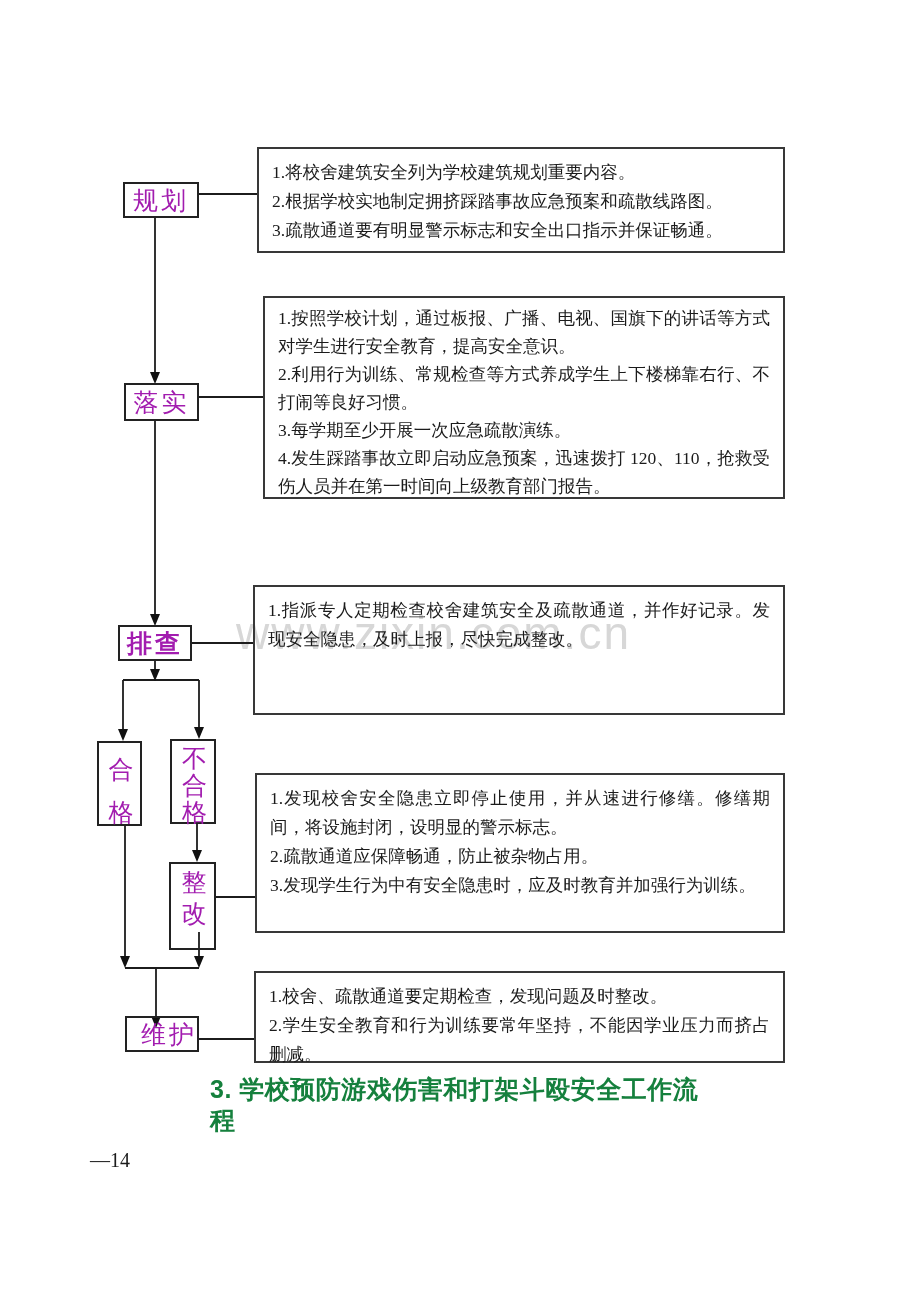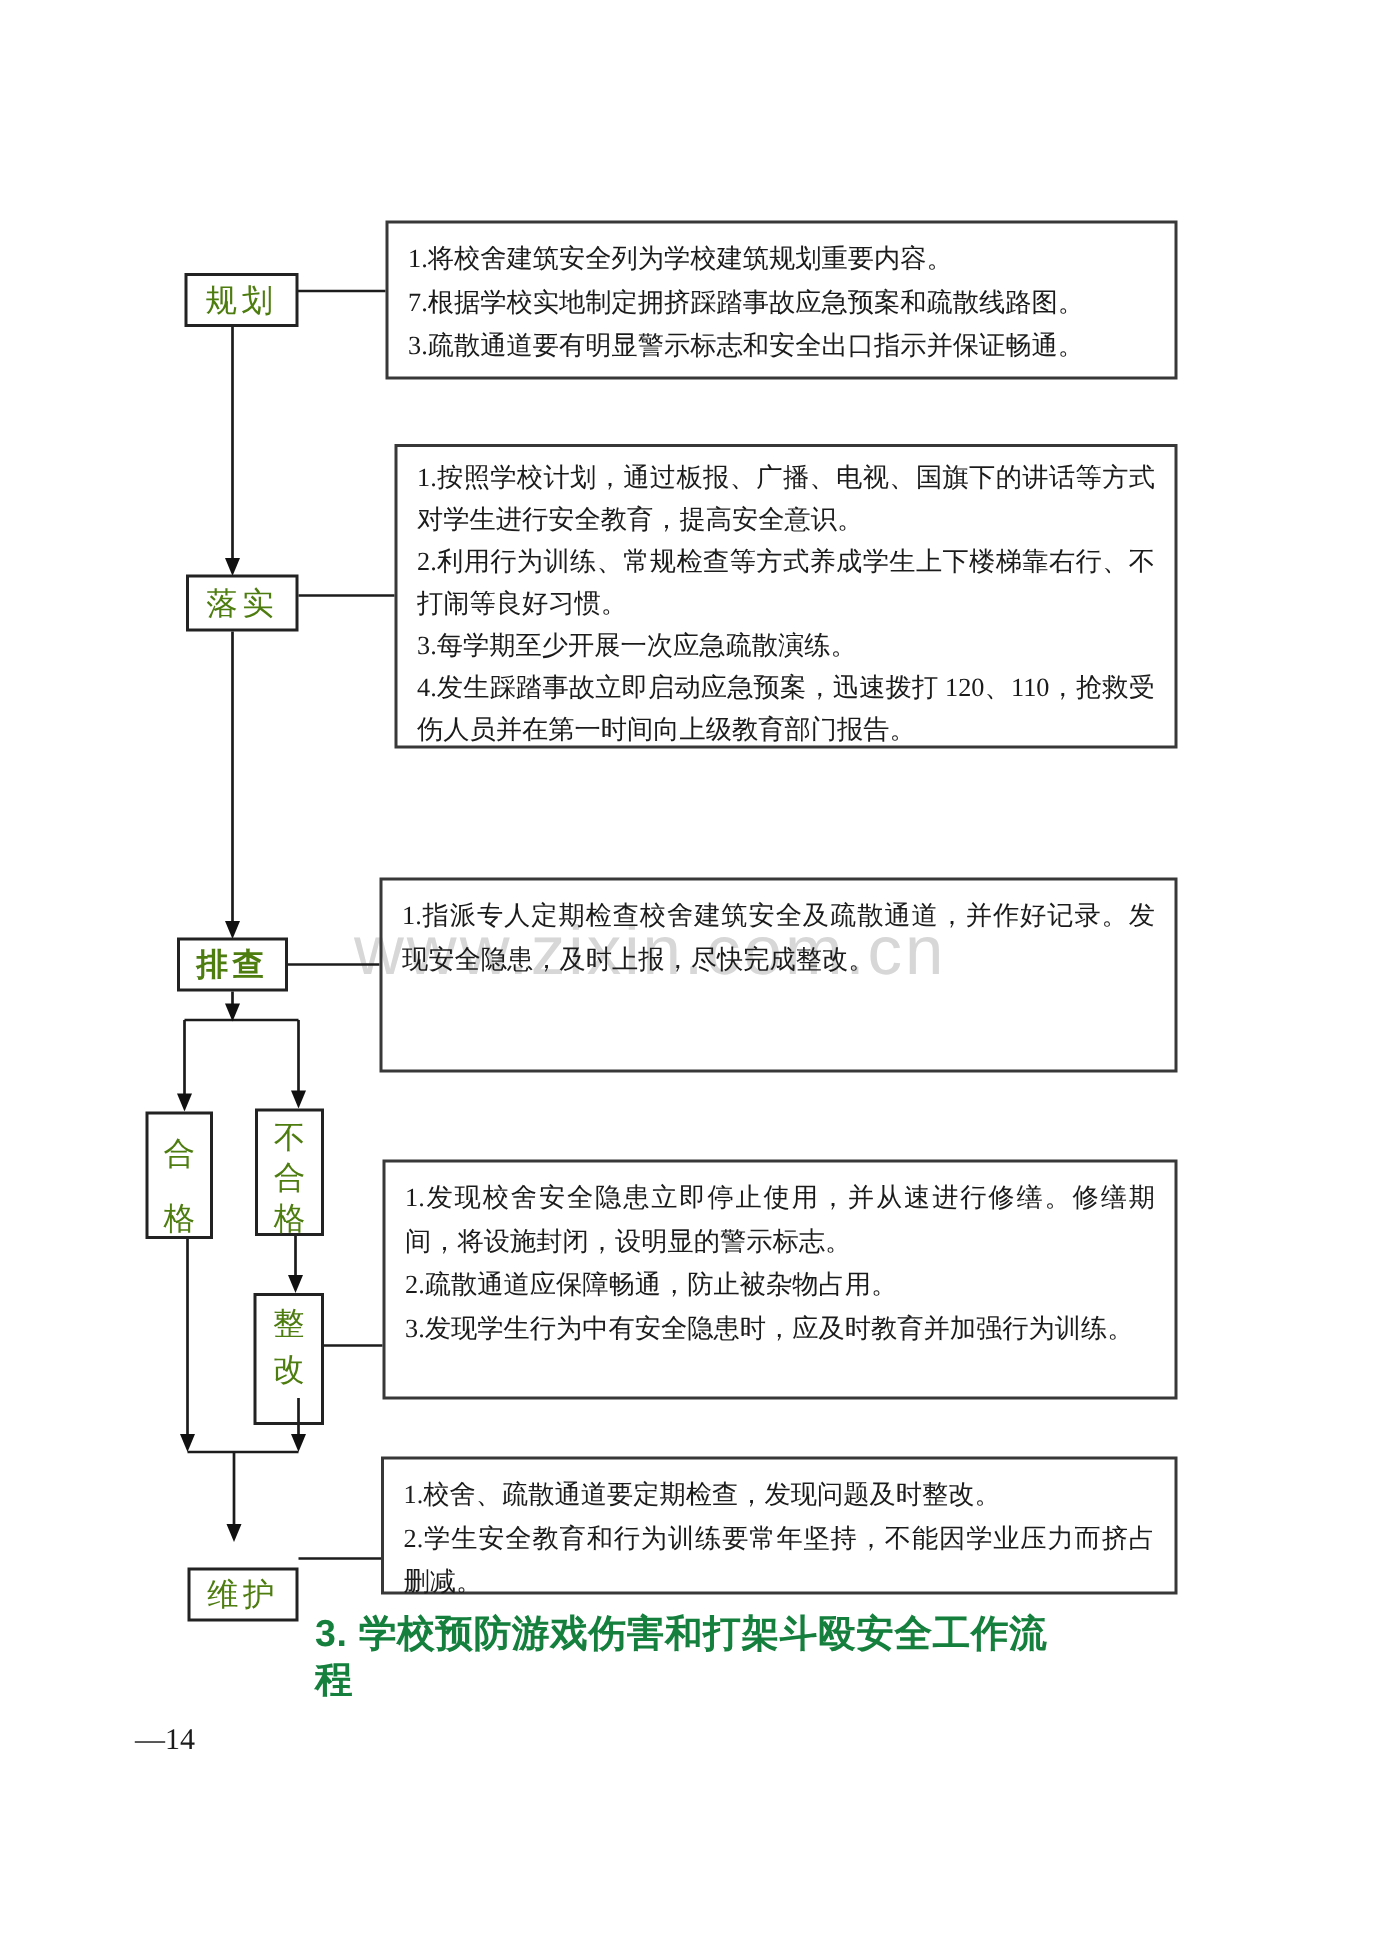--- a/index.html
+++ b/index.html
@@ -8,35 +8,35 @@
     font-family:"Liberation Serif","DejaVu Serif",serif;color:#1d1d1d;overflow:hidden;
   }
   .watermark{
     position:absolute;left:236px;top:606px;z-index:1;
     font-family:"Liberation Sans","DejaVu Sans",sans-serif;
     font-size:46px;letter-spacing:2px;color:#d7d7d7;white-space:nowrap;
   }
   svg.connectors{position:absolute;left:0;top:0;z-index:2;}
   .node{
     position:absolute;z-index:3;box-sizing:border-box;border:2px solid #222222;background:transparent;
-    font-size:21px;color:#4d7c0f;text-align:center;
+    font-size:25px;color:#a21caf;text-align:center;
   }
   .node-h{display:flex;align-items:center;justify-content:center;letter-spacing:3px;}
   .node-v{word-break:break-all;}
   .node-v .lbl{display:block;width:22px;margin:0 auto;word-break:break-all;}
   .n-plan{left:123px;top:182px;width:76px;height:36px;}
   .n-impl{left:124px;top:383px;width:75px;height:38px;}
   .n-insp{left:118px;top:625px;width:74px;height:36px;font-weight:bold;}
   .n-qual{left:97px;top:741px;width:45px;height:85px;}
   .n-qual .lbl{line-height:43px;padding-top:5px;}
   .n-unqu{left:170px;top:739px;width:46px;height:85px;}
   .n-unqu .lbl{line-height:27px;padding-top:4px;}
   .n-rect{left:169px;top:862px;width:47px;height:88px;}
   .n-rect .lbl{line-height:31px;padding-top:3px;}
-  .n-main{left:125px;top:1045px;width:74px;height:36px;}
+  .n-main{left:125px;top:1016px;width:74px;height:36px;justify-content:flex-end;}
   .tb{
     position:absolute;z-index:3;box-sizing:border-box;border:2px solid #383838;background:transparent;
     padding:9px 13px 0 13px;font-size:17.5px;line-height:29px;text-align:justify;color:#1b1b1b;
   }
   .tb1{left:257px;top:147px;width:528px;height:106px;}
   .tb2{left:263px;top:296px;width:522px;height:203px;line-height:28px;padding-top:6px;}
   .tb3{left:253px;top:585px;width:532px;height:130px;}
   .tb4{left:255px;top:773px;width:530px;height:160px;}
   .tb5{left:254px;top:971px;width:531px;height:92px;}
   .tb .item{margin:0;}
@@ -116,21 +116,21 @@
   </div>
   <div class="node node-v n-rect">
     <span class="lbl">整改</span>
   </div>
   <div class="node node-h n-main">
     <span>维护</span>
   </div>
 
   <div class="tb tb1">
     <div class="item">1.将校舍建筑安全列为学校建筑规划重要内容。</div>
-    <div class="item">7.根据学校实地制定拥挤踩踏事故应急预案和疏散线路图。</div>
+    <div class="item">2.根据学校实地制定拥挤踩踏事故应急预案和疏散线路图。</div>
     <div class="item">3.疏散通道要有明显警示标志和安全出口指示并保证畅通。</div>
   </div>
 
   <div class="tb tb2">
     <div class="item">1.按照学校计划，通过板报、广播、电视、国旗下的讲话等方式对学生进行安全教育，提高安全意识。</div>
     <div class="item">2.利用行为训练、常规检查等方式养成学生上下楼梯靠右行、不打闹等良好习惯。</div>
     <div class="item">3.每学期至少开展一次应急疏散演练。</div>
     <div class="item">4.发生踩踏事故立即启动应急预案，迅速拨打 120、110，抢救受伤人员并在第一时间向上级教育部门报告。</div>
   </div>
 

